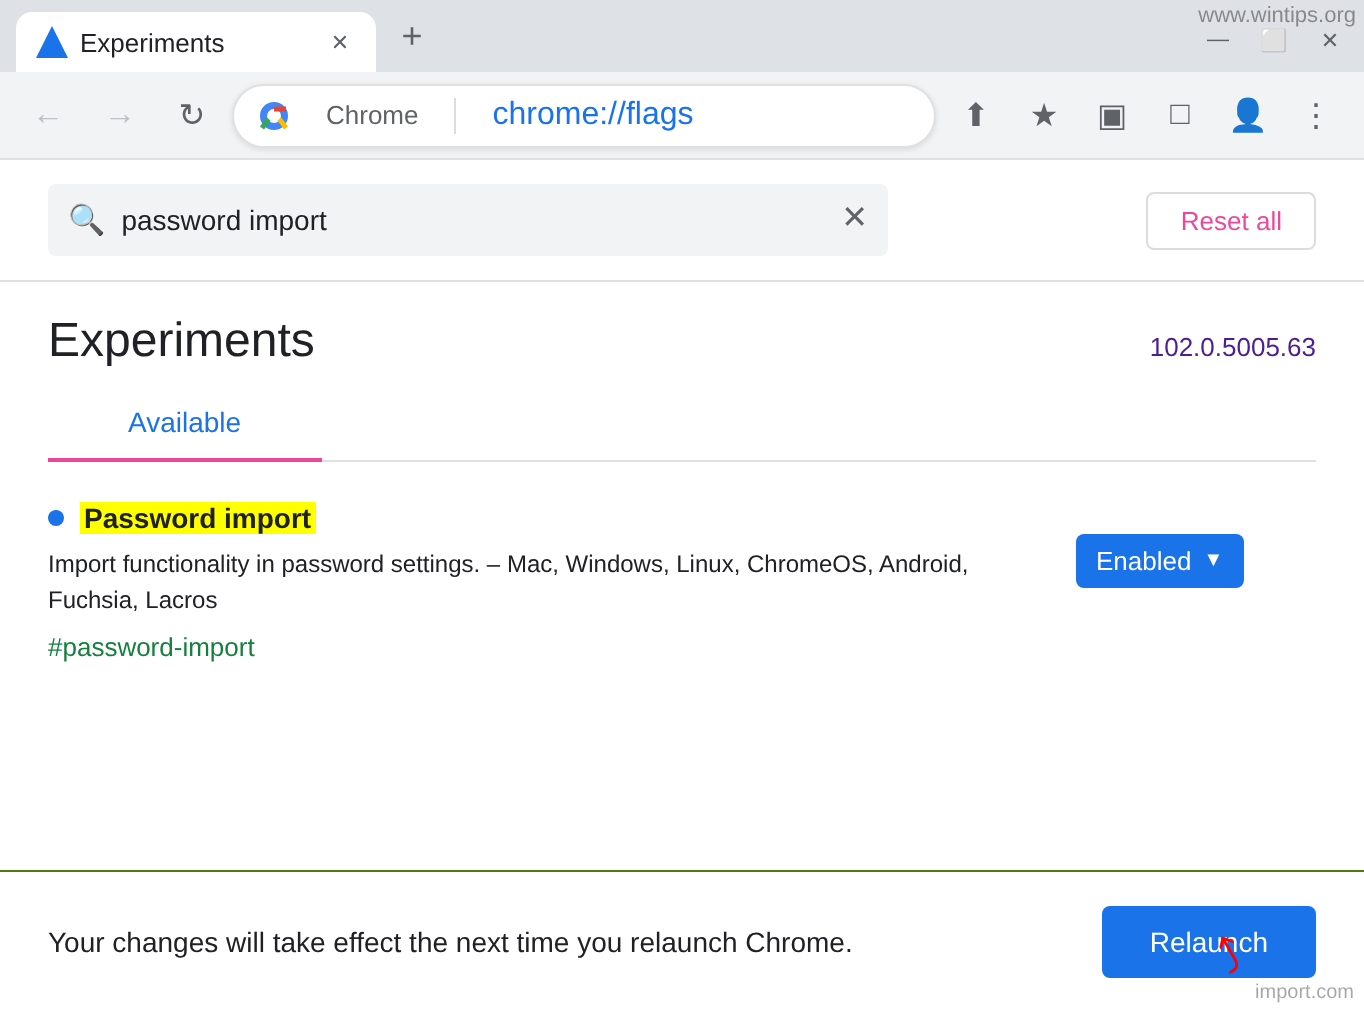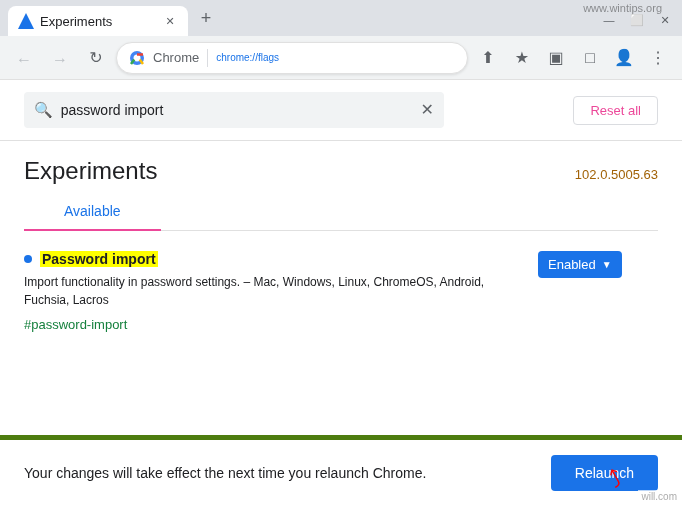--- a/index.html
+++ b/index.html
@@ -71,21 +71,21 @@
     .win-btn {
       width: 26px; height: 26px;
       display: flex; align-items: center; justify-content: center;
       font-size: 11px;
       color: #5f6368;
       cursor: pointer;
       border-radius: 3px;
     }
     .watermark {
       position: absolute;
-      top: 0; right: 16px;
+      top: 0; right: 0;
       font-size: 11px;
       color: rgba(0,0,0,0.4);
       padding: 2px 4px;
     }
 
     
     .navbar {
       background: #f1f3f4;
       height: 44px;
       display: flex;
@@ -105,34 +105,34 @@
     }
     .nav-btn.disabled { color: #bdc1c6; cursor: default; }
     .address-bar {
       flex: 1;
       background: #fff;
       border-radius: 20px;
       height: 32px;
       display: flex;
       align-items: center;
       padding: 0 12px;
-      gap: 8px;
+      gap: 18px;
       border: 1px solid #e0e0e0;
       box-shadow: 0 1px 3px rgba(0,0,0,0.1);
     }
     .address-icon {
       width: 16px; height: 16px;
       flex-shrink: 0;
     }
     .address-pipe {
       width: 1px; height: 18px;
       background: #dadce0;
     }
     .address-url {
-      font-size: 10px;
+      font-size: 16px;
       color: #1a73e8;
     }
     .nav-actions {
       display: flex;
       align-items: center;
       gap: 2px;
     }
 
     
     .search-bar-container {
@@ -187,21 +187,21 @@
       justify-content: space-between;
       padding: 16px 24px 8px;
     }
     .experiments-title {
       font-size: 24px;
       font-weight: 400;
       color: #202124;
     }
     .version-text {
       font-size: 13px;
-      color: #a16207;
+      color: #4c1d95;
     }
 
     
     .tabs-container {
       display: flex;
       border-bottom: 1px solid #e0e0e0;
       margin: 0 24px;
     }
     .tab-item {
       padding: 10px 40px;
@@ -258,20 +258,21 @@
     .experiment-link {
       font-size: 13px;
       color: #15803d;
       text-decoration: none;
     }
 
     
     .dropdown-wrap {
       flex-shrink: 0;
       min-width: 120px;
+      margin-top: 16px;
     }
     .dropdown-btn {
       background: #1a73e8;
       color: #fff;
       border: none;
       border-radius: 4px;
       padding: 6px 10px;
       font-size: 13px;
       cursor: pointer;
       display: flex;
@@ -283,21 +284,21 @@
       font-size: 10px;
     }
 
     
     .bottom-bar {
       position: absolute;
       bottom: 0;
       left: 0; right: 0;
       height: 70px;
       background: #fff;
-      border-top: 5px solid #4d7c0f;
+      border-top: 1px solid #4d7c0f;
       display: flex;
       align-items: center;
       padding: 0 24px;
       justify-content: space-between;
     }
     .bottom-text {
       font-size: 14px;
       color: #202124;
     }
     .relaunch-btn {
@@ -430,13 +431,13 @@
     </div>
   </div>
 </div>
 
 <div class="bottom-bar">
   <span class="bottom-text">Your changes will take effect the next time you relaunch Chrome.</span>
   <button class="relaunch-btn">Relaunch</button>
   <div class="red-arrow">⤴</div>
 </div>
 
-<div class="watermark-bottom">will.com</div>
+<div class="watermark-bottom">import.com</div>
 
 </body></html>

